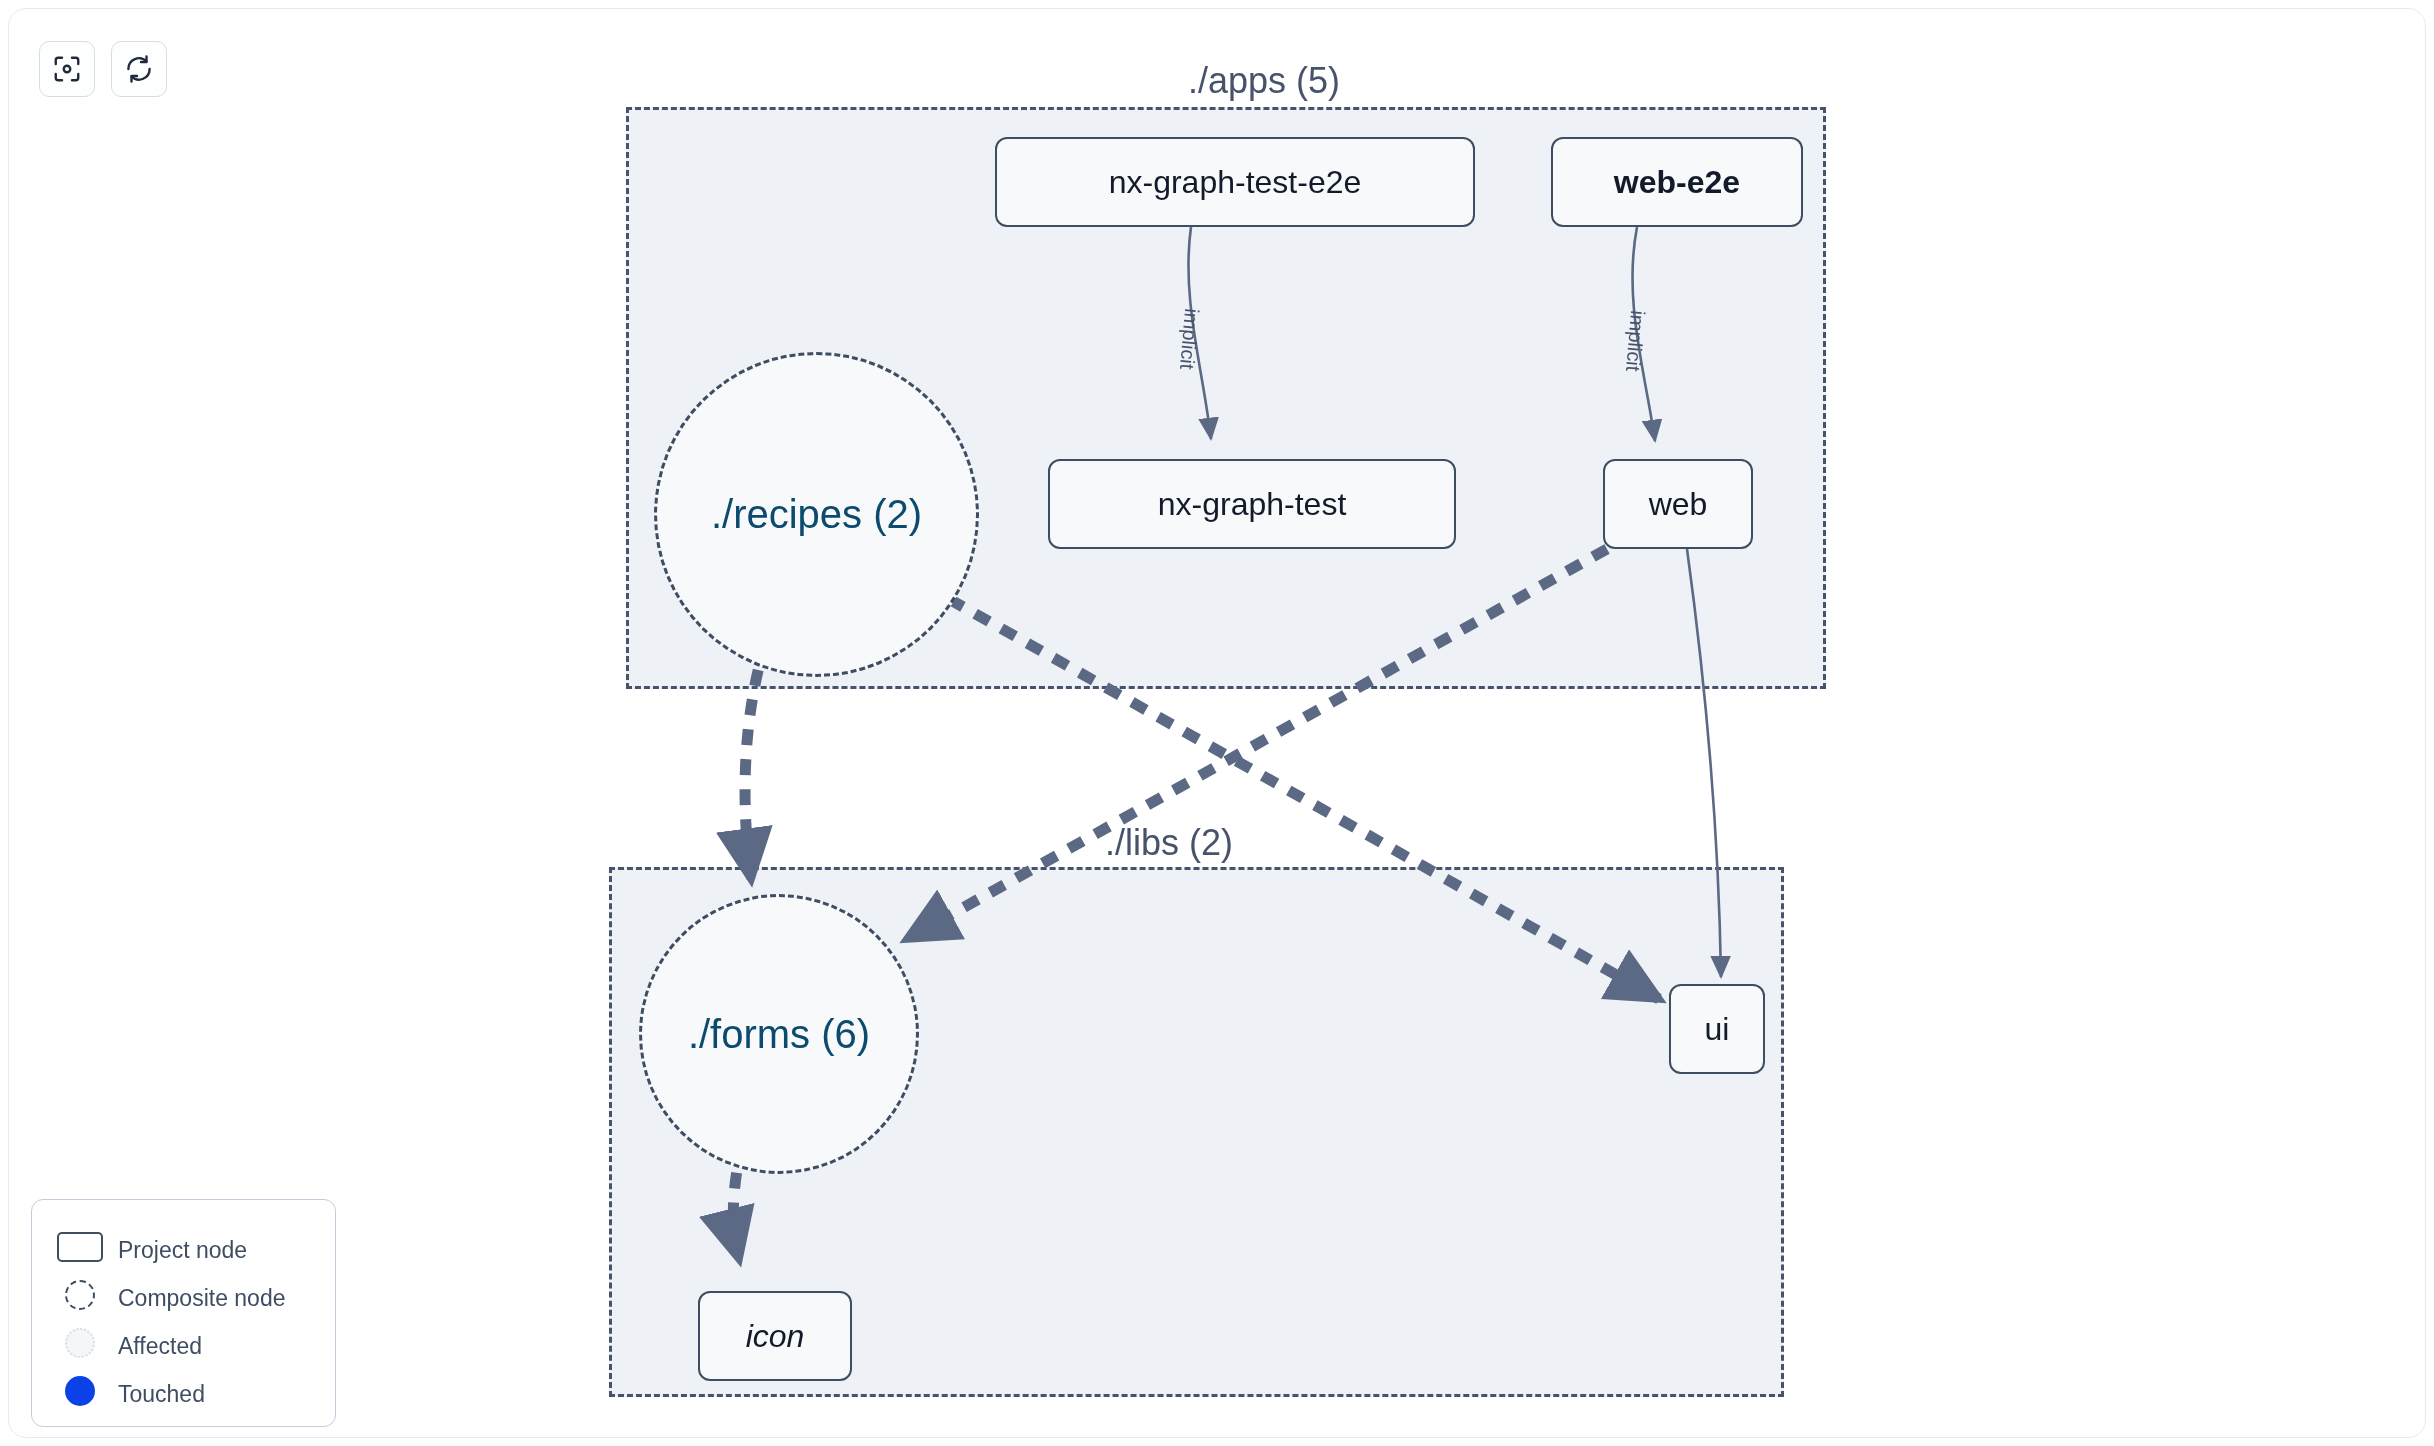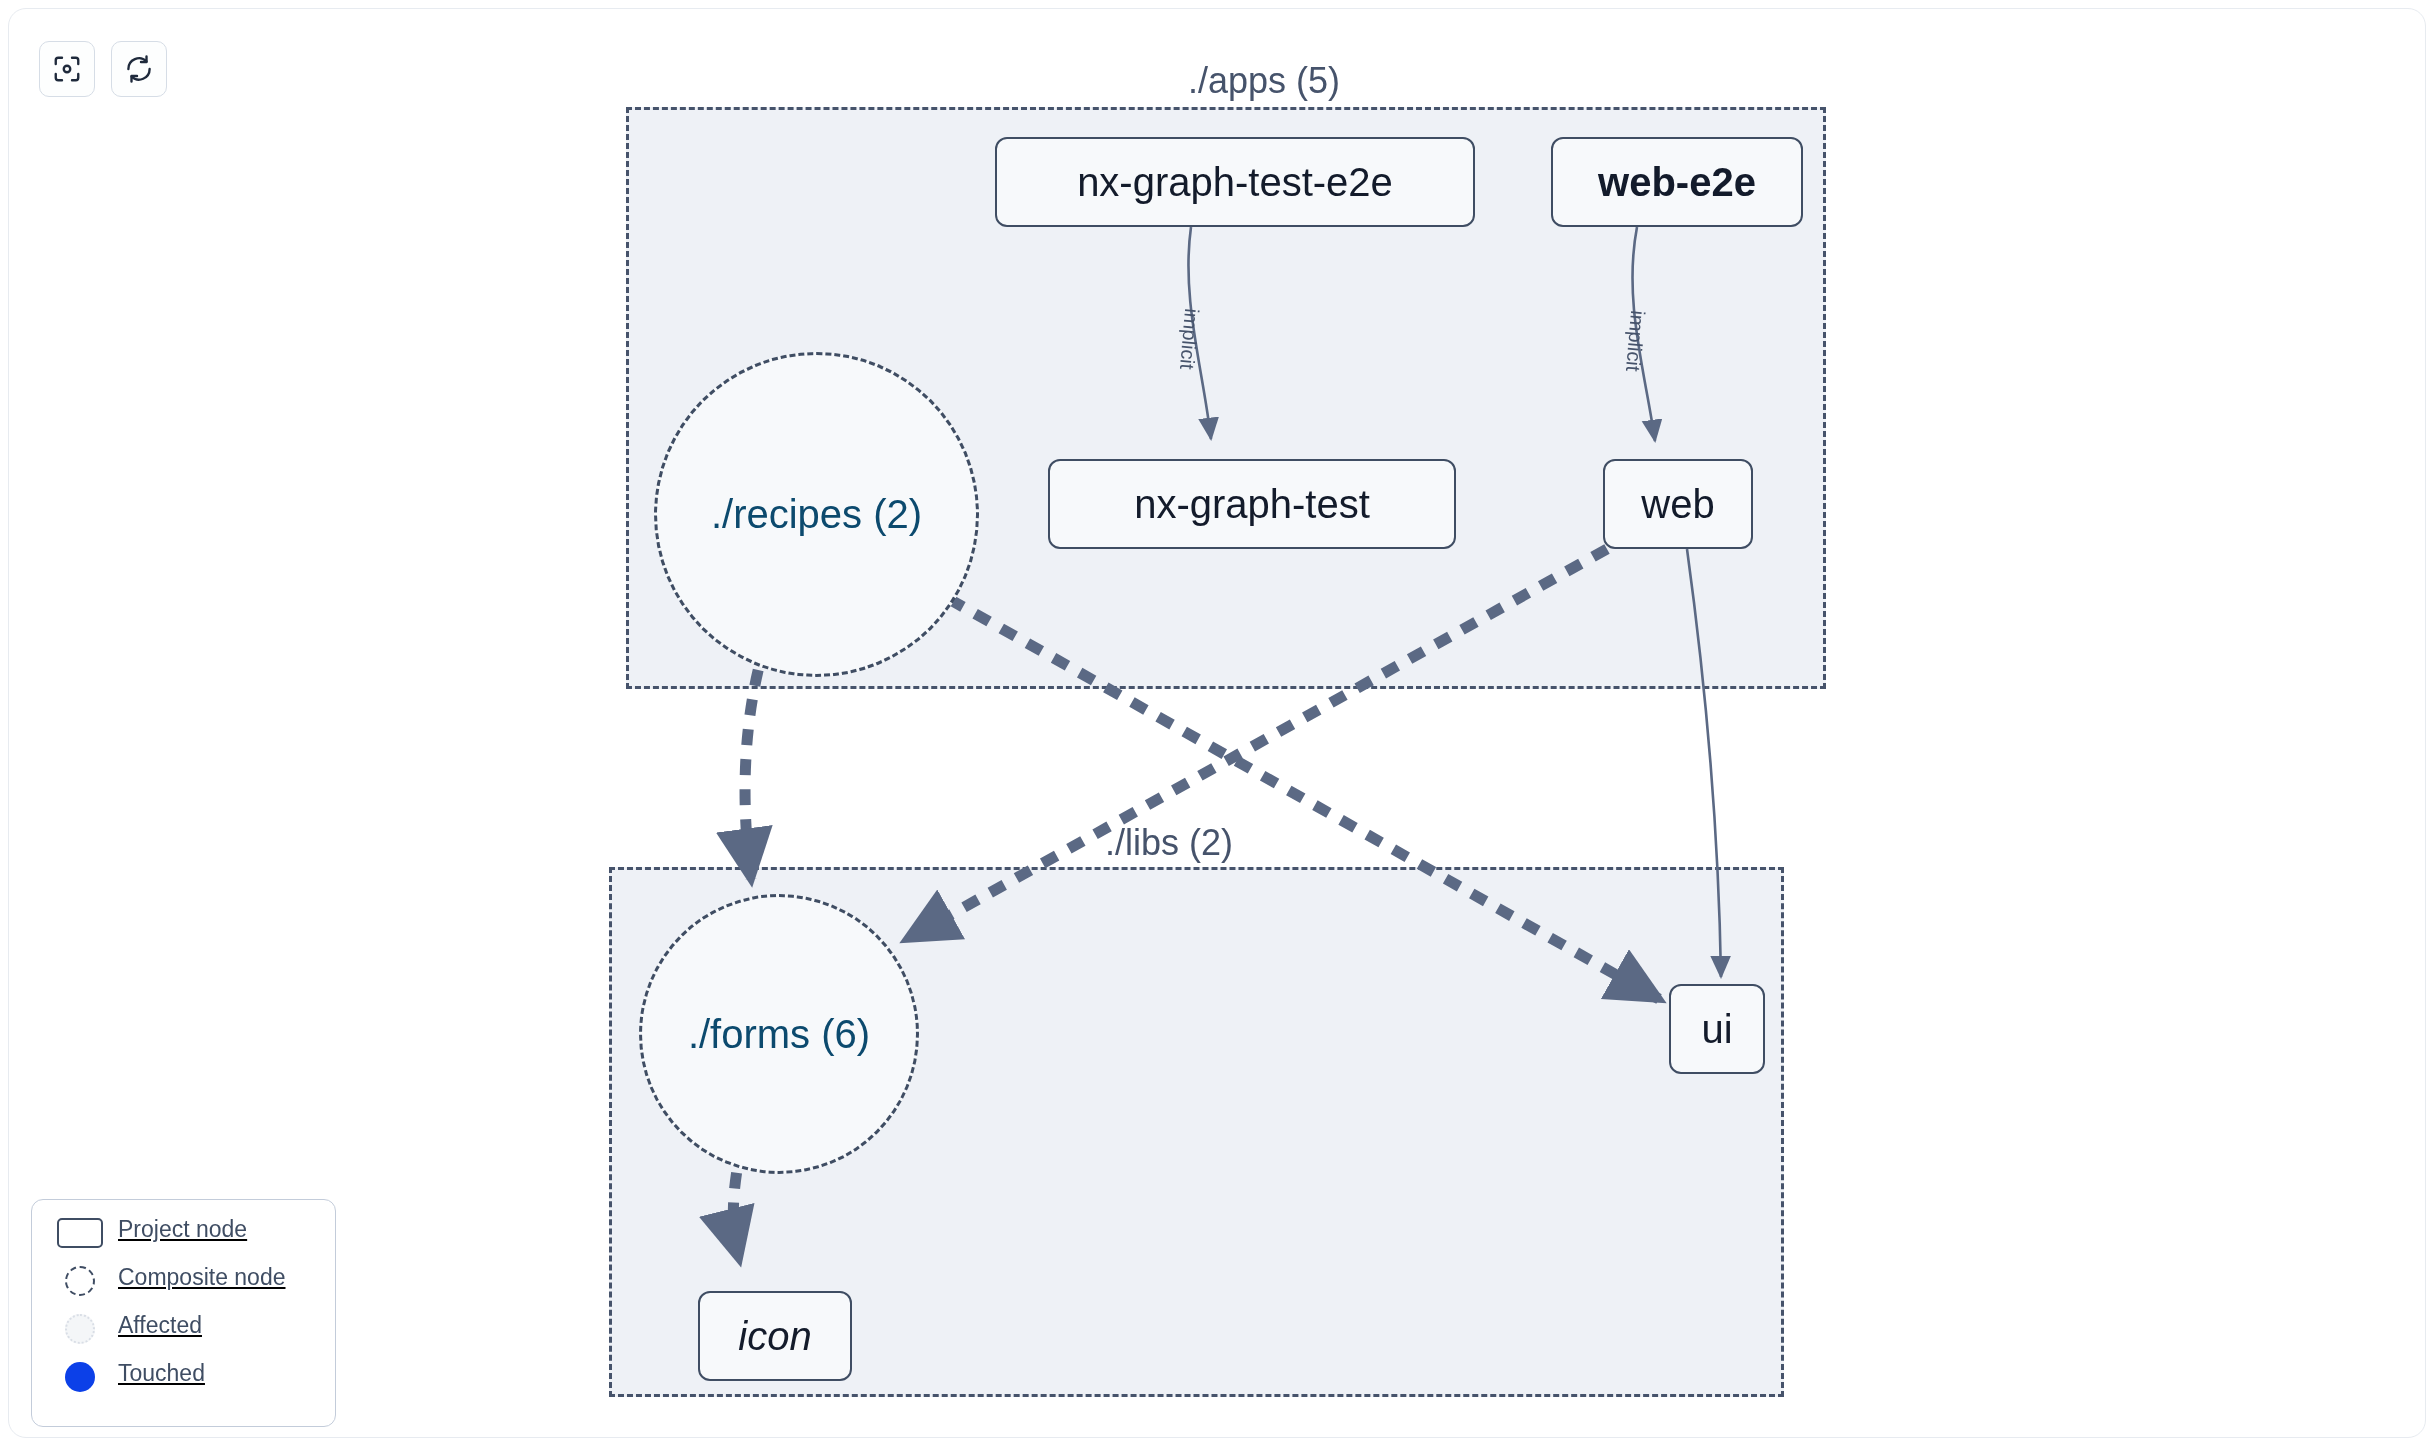--- a/index.html
+++ b/index.html
@@ -90,21 +90,21 @@
     position: absolute;
     background: #f7f9fb;
     border: 2px solid #3f4d63;
     border-radius: 12px;
     display: flex;
     align-items: center;
     justify-content: center;
     box-sizing: border-box;
     z-index: 25;
     cursor: pointer;
-    font-size: 40px;
+    font-size: 32px;
     color: #131b2b;
     white-space: nowrap;
     padding: 0 22px;
   }
 
   
   .composite-node {
     position: absolute;
     background: #f7f9fb;
     border: 3px dashed #3f4d63;
@@ -139,23 +139,22 @@
     width: 305px;
     border: 1px solid #c3ccda;
     border-radius: 12px;
     background: #ffffff;
     padding: 16px 18px 18px 22px;
     box-sizing: border-box;
     z-index: 60;
   }
   .legend-row {
     display: flex;
-    align-items: flex-start;
+    align-items: flex-end;
     height: 48px;
-    text-decoration: underline;
   }
   .legend-swatch {
     width: 52px;
     min-width: 52px;
     height: 34px;
     display: flex;
     align-items: center;
     justify-content: center;
     margin-right: 12px;
   }

